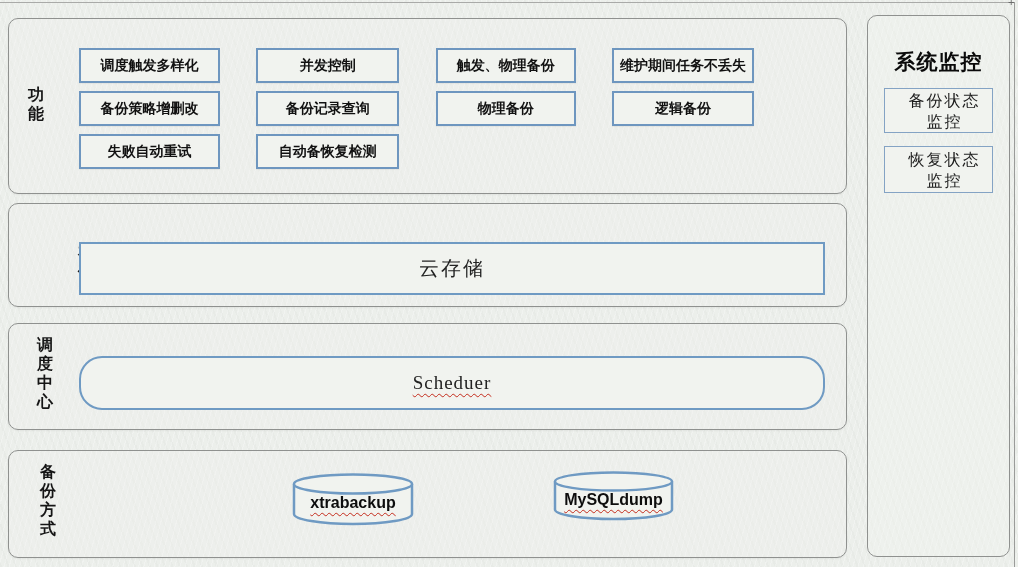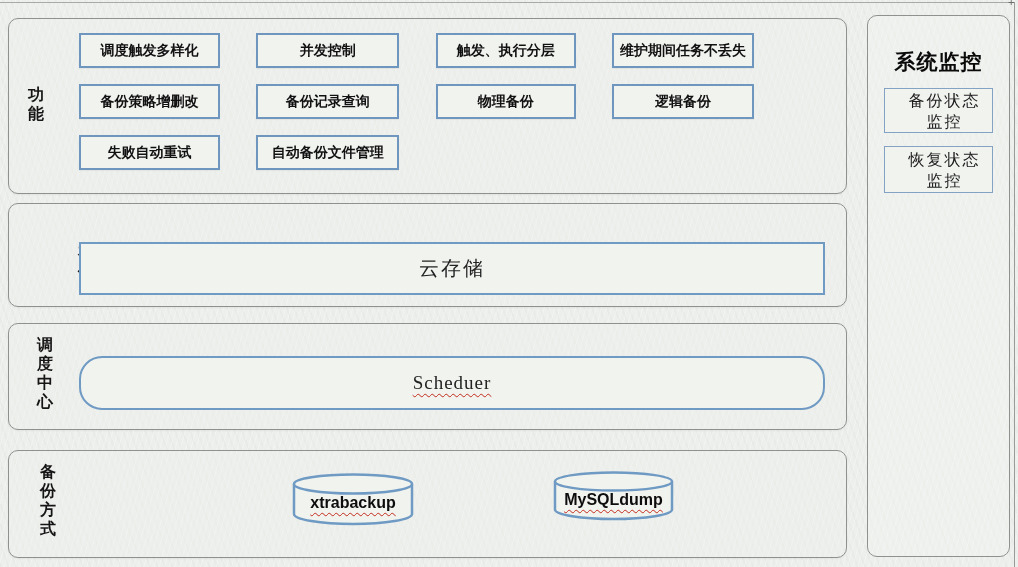--- a/index.html
+++ b/index.html
@@ -29,23 +29,23 @@
   .vlabel{
     position:absolute;width:22px;font-weight:700;font-size:16px;line-height:19px;
     text-align:center;word-break:break-all;line-break:anywhere;color:#151515;
   }
   .lbl-features{left:16px;top:66px;}
   .lbl-storage{left:21px;top:39px;margin-left:45px;}
   .lbl-scheduler{left:25px;top:11px;}
   .lbl-backup{left:25px;top:11px;text-align:right;}
 
   .fgrid{
-    position:absolute;left:70px;top:14px;width:675px;
+    position:absolute;left:70px;top:29px;width:675px;
     display:grid;grid-template-columns:141px 143px 140px 142px;
-    grid-auto-rows:35px;row-gap:16px;justify-content:space-between;
+    grid-auto-rows:35px;row-gap:8px;justify-content:space-between;
   }
   .fbox{
     border:2px solid #6e96bf;background:#f1f3ef;
     display:flex;align-items:center;justify-content:center;
     font-weight:700;font-size:14px;white-space:nowrap;color:#111;
     box-shadow:0 1px 1px rgba(0,0,0,.04);
   }
 
   .bigbox{
     position:absolute;left:70px;width:742px;border:2px solid #6f9ac3;background:#f1f3ef;
@@ -95,28 +95,28 @@
 
 <div class="hairline-top"></div>
 <div class="hairline-right"></div>
 <div class="anchor-mark">+</div>
 
 <div class="section sec-features">
   <div class="vlabel lbl-features">功能</div>
   <div class="fgrid">
     <div class="fbox">调度触发多样化</div>
     <div class="fbox">并发控制</div>
-    <div class="fbox">触发、执行分层</div>
+    <div class="fbox">触发、物理备份</div>
     <div class="fbox">维护期间任务不丢失</div>
     <div class="fbox">备份策略增删改</div>
     <div class="fbox">备份记录查询</div>
     <div class="fbox">物理备份</div>
     <div class="fbox">逻辑备份</div>
     <div class="fbox">失败自动重试</div>
-    <div class="fbox">自动备份文件管理</div>
+    <div class="fbox">自动备恢复检测</div>
   </div>
 </div>
 
 <div class="section sec-storage">
   <div class="vlabel lbl-storage">存储</div>
   <div class="bigbox box-storage">云存储</div>
 </div>
 
 <div class="section sec-scheduler">
   <div class="vlabel lbl-scheduler">调度中心</div>

